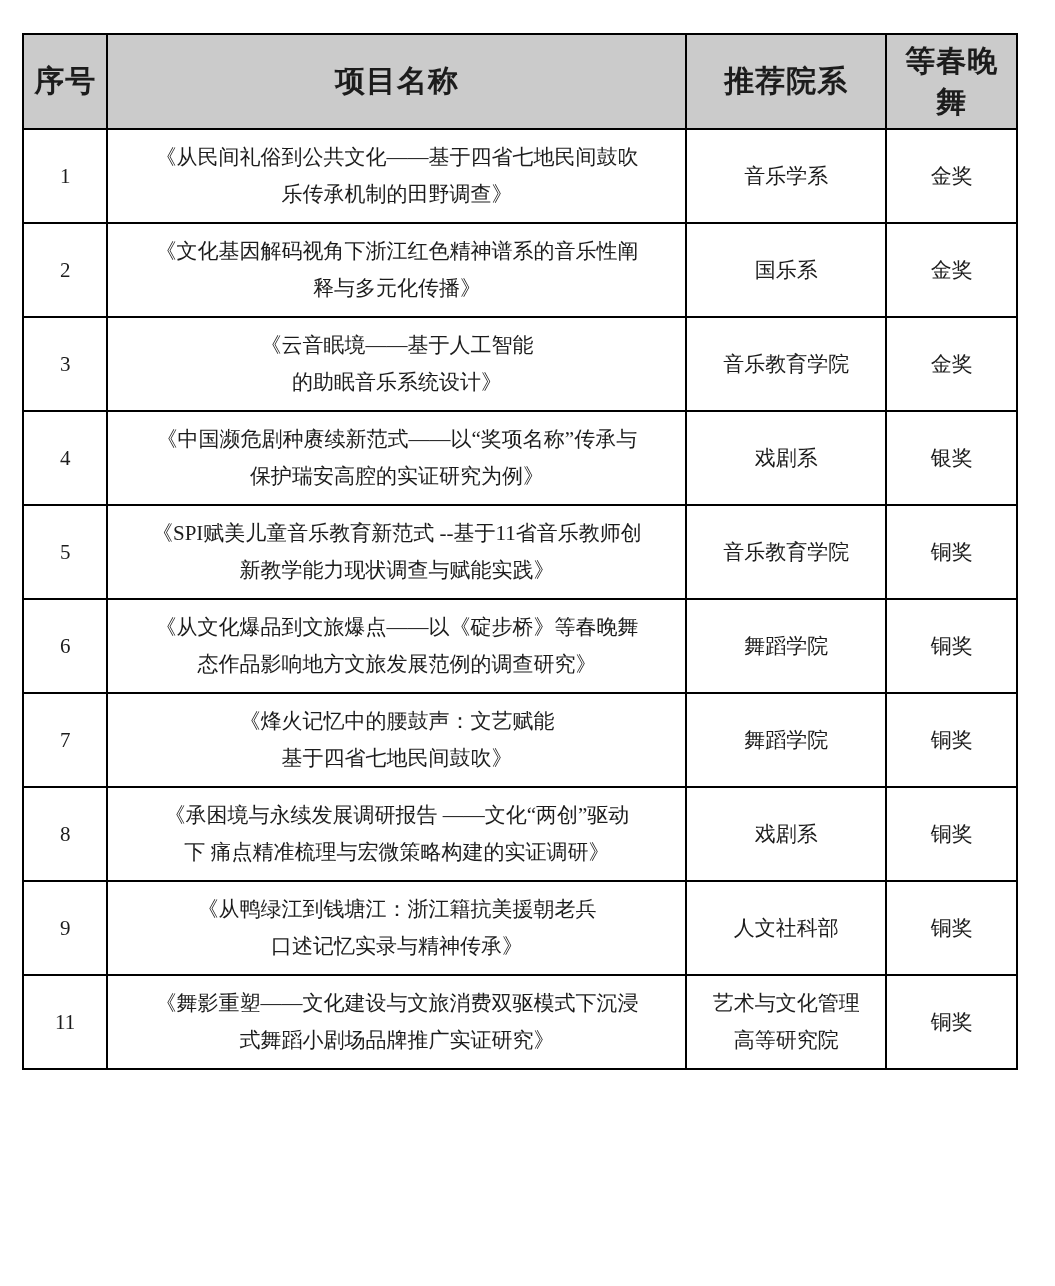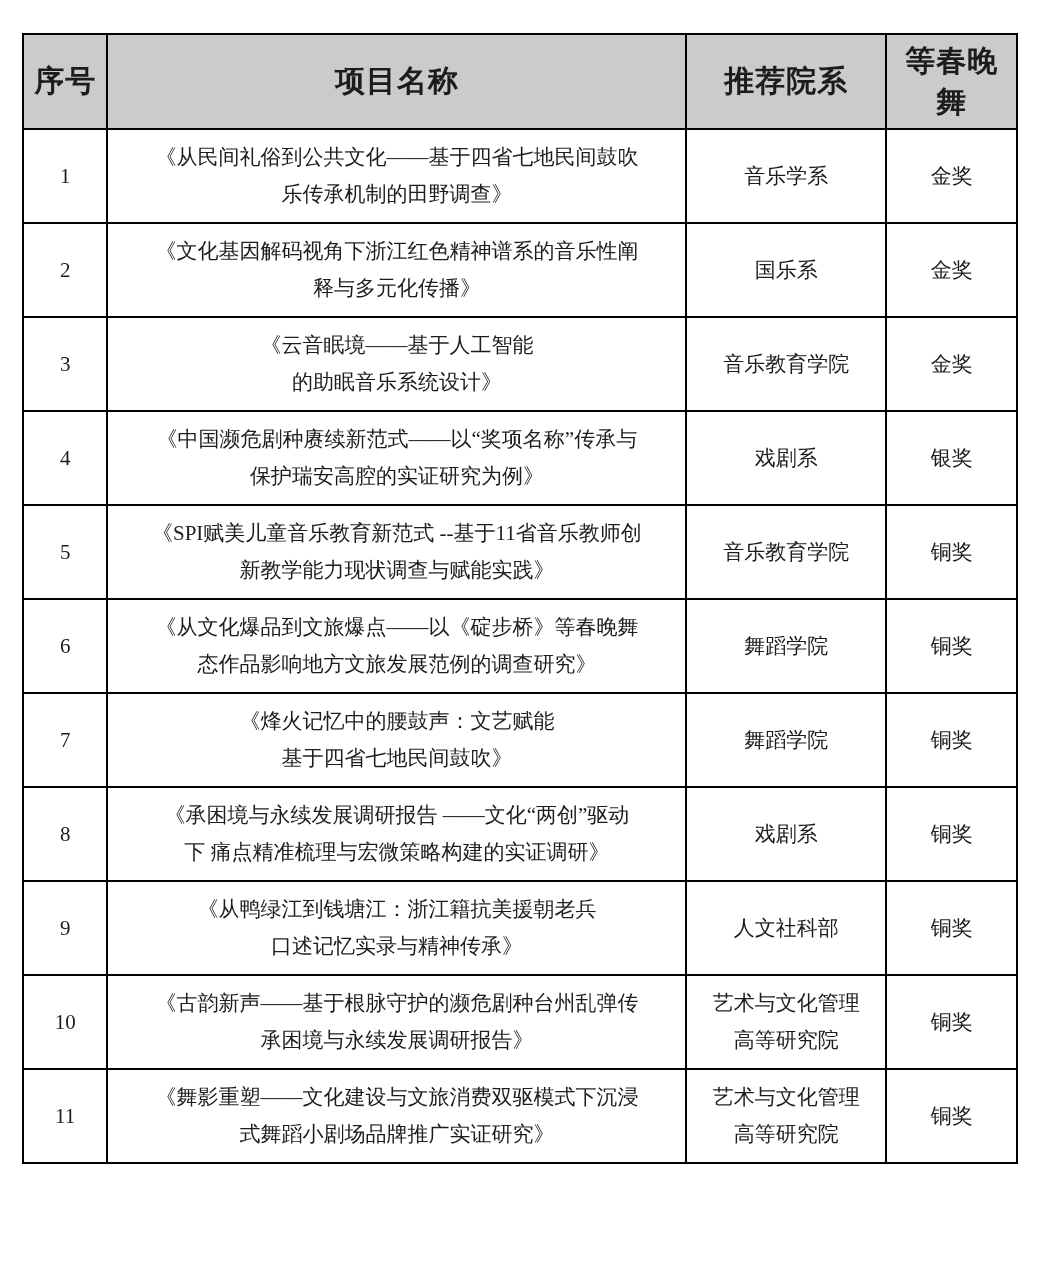--- a/index.html
+++ b/index.html
@@ -124,28 +124,20 @@
         <td class="col-award">铜奖</td>
       </tr>
       <tr>
         <td class="col-index cell-index">9</td>
         <td class="col-name">《从鸭绿江到钱塘江：浙江籍抗美援朝老兵
 口述记忆实录与精神传承》</td>
         <td class="col-dept">人文社科部</td>
         <td class="col-award">铜奖</td>
       </tr>
       <tr>
-        <td class="col-index cell-index">10</td>
-        <td class="col-name">《古韵新声——基于根脉守护的濒危剧种台州乱弹传
-承困境与永续发展调研报告》</td>
-        <td class="col-dept">艺术与文化管理
-高等研究院</td>
-        <td class="col-award">铜奖</td>
-      </tr>
-      <tr>
         <td class="col-index cell-index">11</td>
         <td class="col-name">《舞影重塑——文化建设与文旅消费双驱模式下沉浸
 式舞蹈小剧场品牌推广实证研究》</td>
         <td class="col-dept">艺术与文化管理
 高等研究院</td>
         <td class="col-award">铜奖</td>
       </tr>
     </tbody>
   </table>
 </div>

